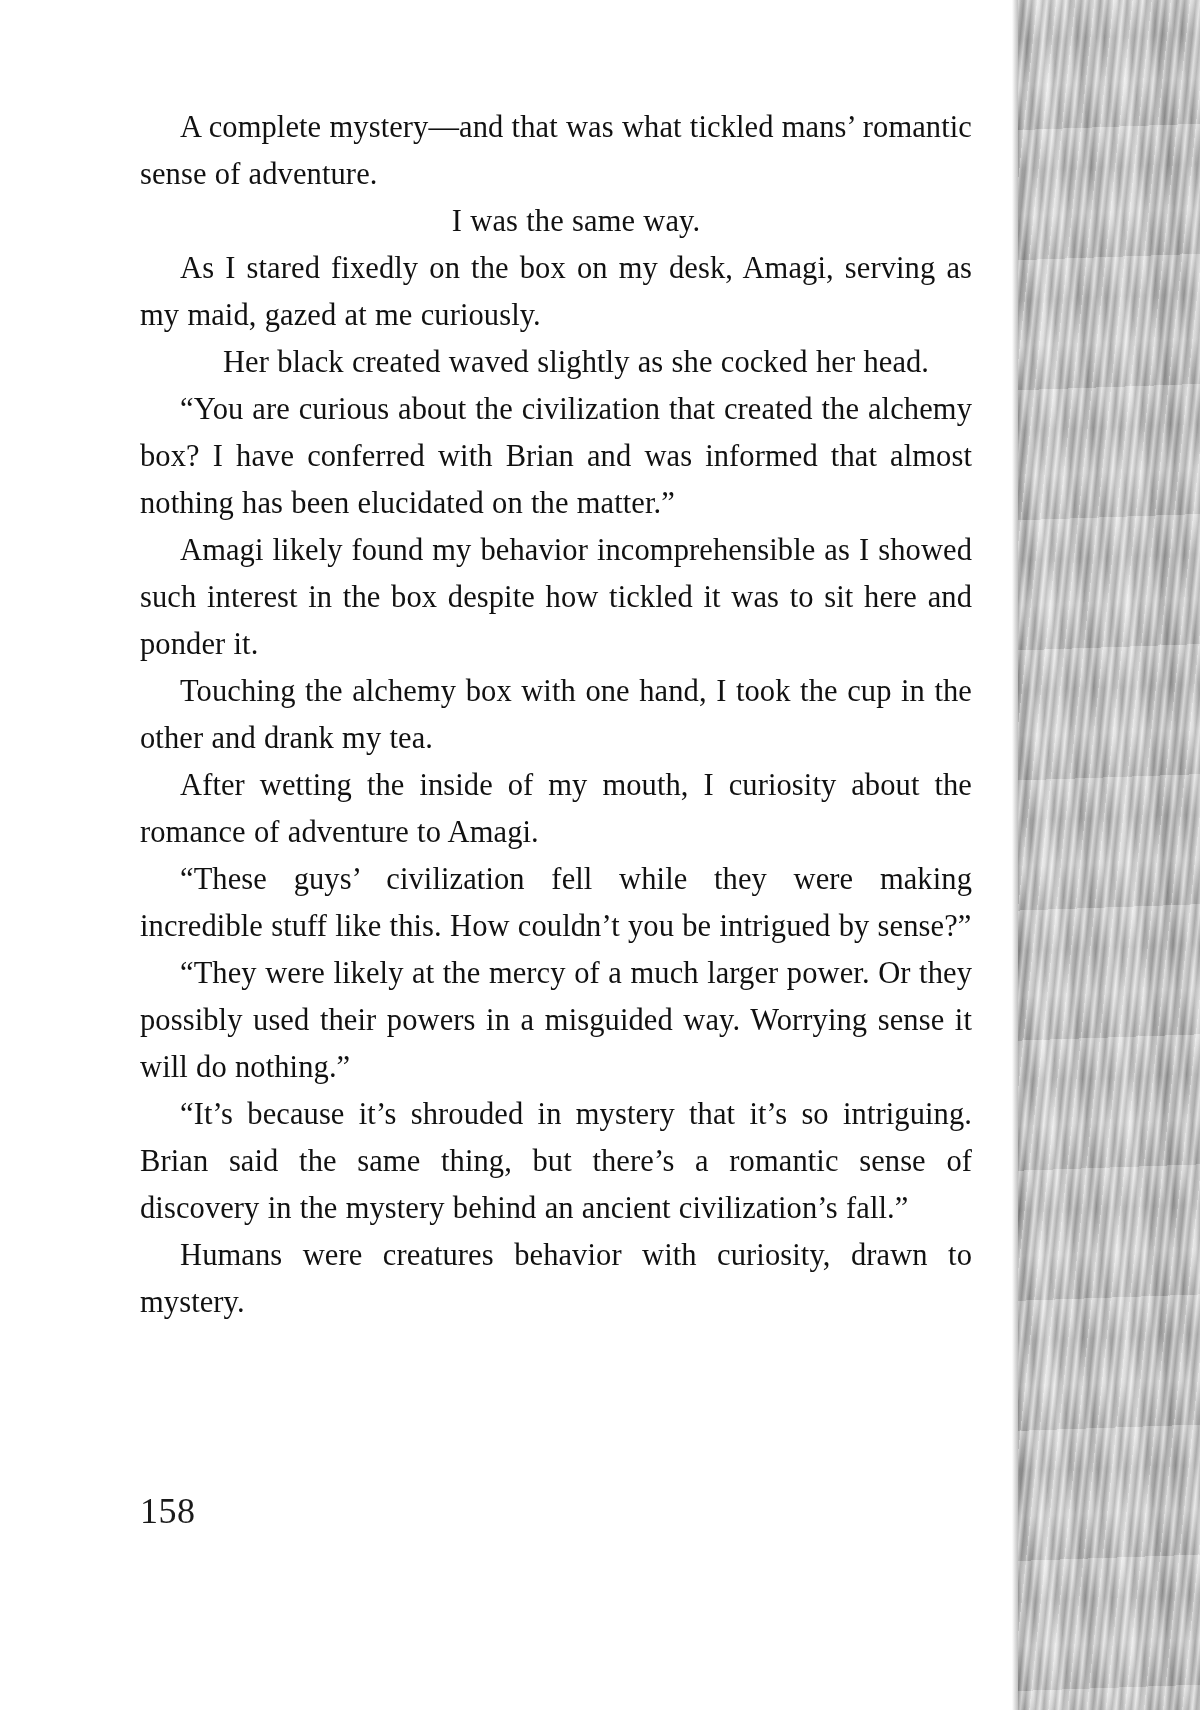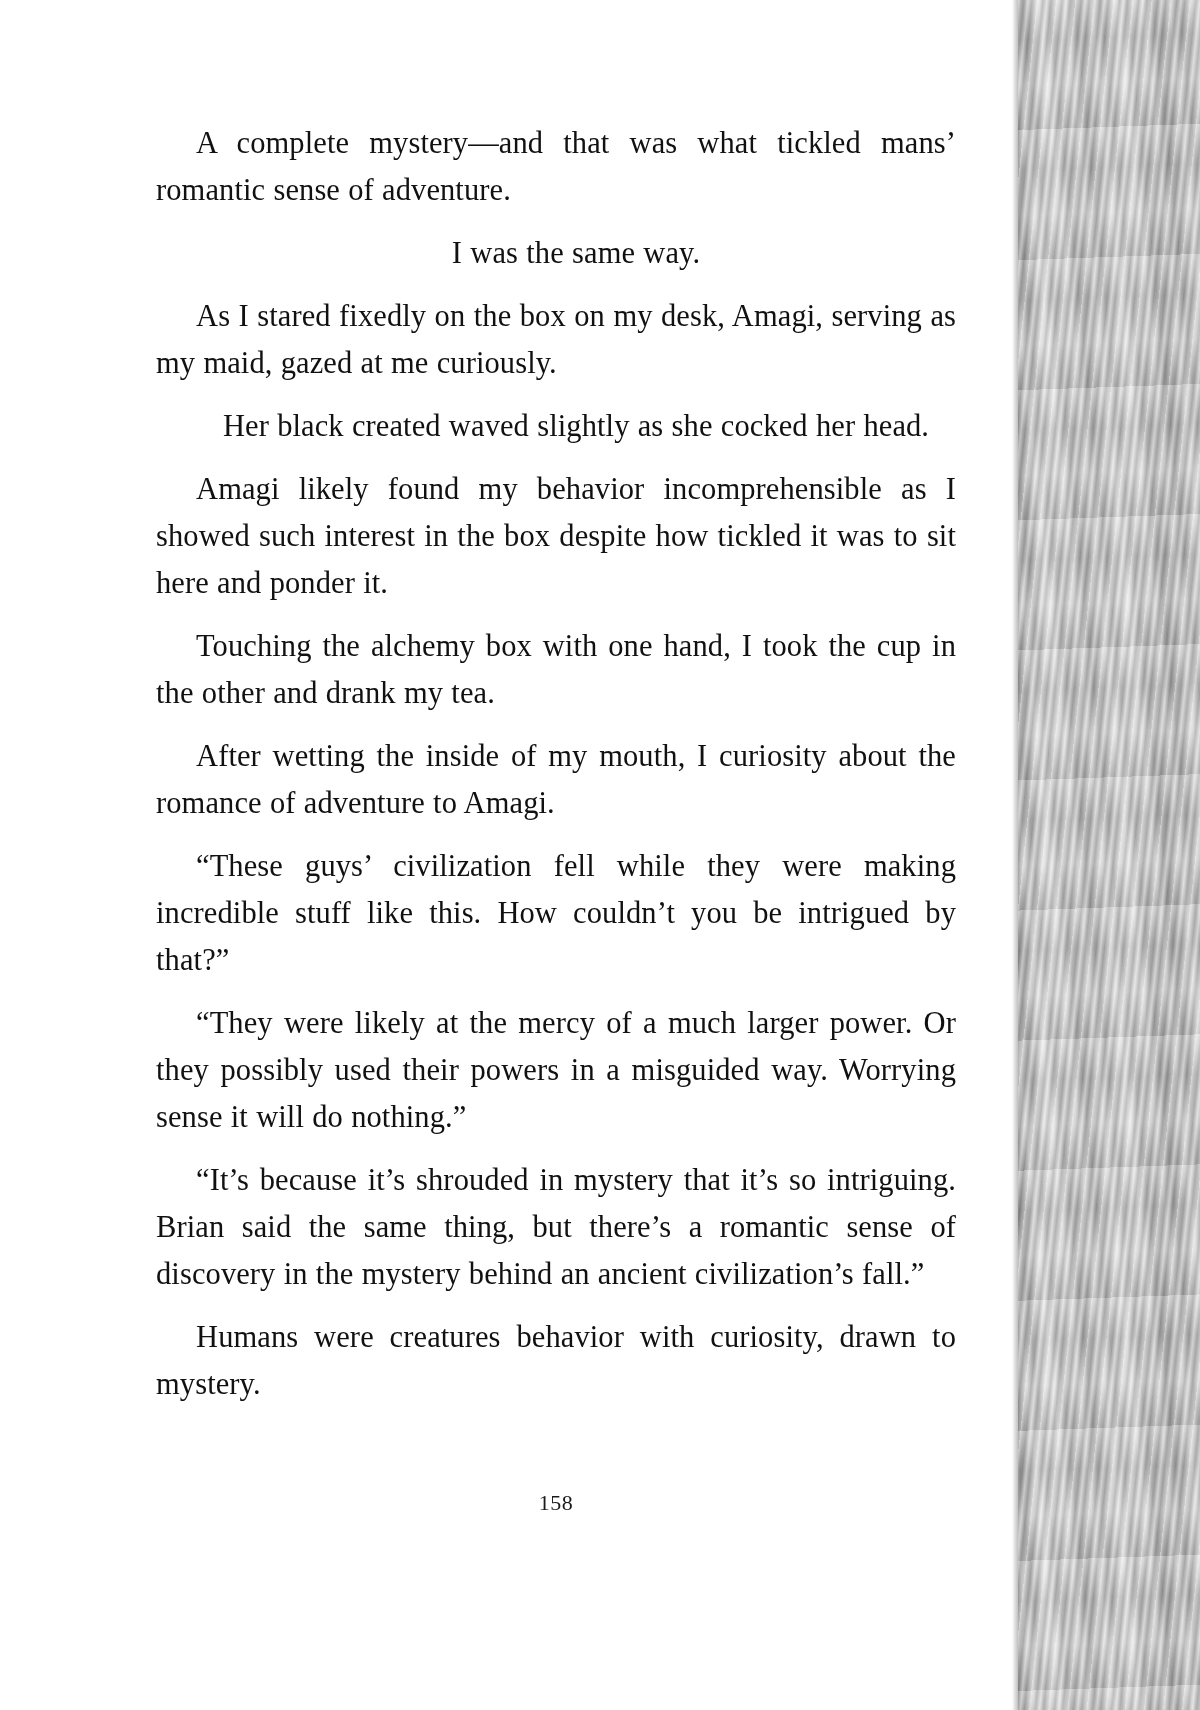--- a/index.html
+++ b/index.html
@@ -66,58 +66,59 @@
   }
 
   
   .text-column {
     position: absolute;
     left: 140px;
     top: 104px;
     width: 832px;
   }
   .para {
-    margin: 16px;
+    margin: 0;
     font-size: 30.5px;
     line-height: 47px;
     text-align: justify;
     text-justify: inter-word;
     text-indent: 40px;
     letter-spacing: 0.1px;
     word-spacing: 0.5px;
   }
   .para.last-short {
     text-align: center;
   }
 
   .folio {
     position: absolute;
     left: 140px;
     top: 1490px;
     width: 832px;
-    text-align: center;
-    font-size: 22px;
+    text-align: left;
+    font-size: 36px;
     letter-spacing: 0.5px;
     color: #1a1a1a;
   }
 </style>
 </head>
 <body>
 
 <div class="page">
 
   <div class="text-column">
     <p class="para">A complete mystery—and that was what tickled mans’ romantic sense of adventure.</p>
     <p class="para last-short">I was the same way.</p>
     <p class="para">As I stared fixedly on the box on my desk, Amagi, serving as my maid, gazed at me curiously.</p>
     <p class="para last-short">Her black created waved slightly as she cocked her head.</p>
+    <p class="para">“You are curious about the civilization that created the alchemy box? I have conferred with Brian and was informed that almost nothing has been elucidated on the matter.”</p>
     <p class="para">Amagi likely found my behavior incomprehensible as I showed such interest in the box despite how tickled it was to sit here and ponder it.</p>
     <p class="para">Touching the alchemy box with one hand, I took the cup in the other and drank my tea.</p>
     <p class="para">After wetting the inside of my mouth, I curiosity about the romance of adventure to Amagi.</p>
-    <p class="para">“These guys’ civilization fell while they were making incredible stuff like this. How couldn’t you be intrigued by that?”</p>
+    <p class="para">“These guys’ civilization fell while they were making incredible stuff like this. How couldn’t you be intrigued by sense?”</p>
     <p class="para">“They were likely at the mercy of a much larger power. Or they possibly used their powers in a misguided way. Worrying sense it will do nothing.”</p>
     <p class="para">“It’s because it’s shrouded in mystery that it’s so intriguing. Brian said the same thing, but there’s a romantic sense of discovery in the mystery behind an ancient civilization’s fall.”</p>
     <p class="para">Humans were creatures behavior with curiosity, drawn to mystery.</p>
   </div>
 
   <div class="folio">158</div>
 
   <div class="gutter-edge"></div>
   <div class="gutter"></div>
 </div>

